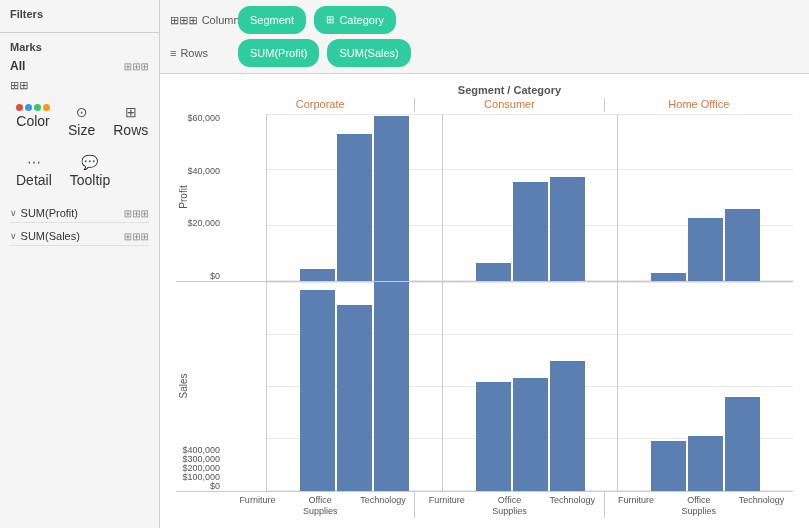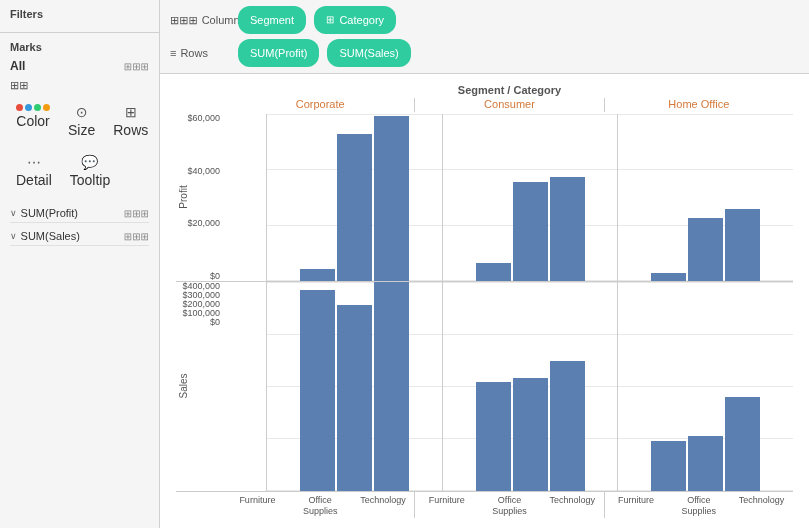--- a/index.html
+++ b/index.html
@@ -463,21 +463,21 @@
                 <div class="bar" style="height:38%;"></div>
                 <div class="bar" style="height:43%;"></div>
               </div>
             </div>
           </div>
         </div>
 
         <div class="chart-row" style="flex:2.5;">
           <div class="y-axis">
             <span style="left:2px; font-size:10px; color:#555; position:absolute; top:50%; transform:translateY(-50%) rotate(180deg); writing-mode:vertical-rl;">Sales</span>
-            <div style="display:flex; flex-direction:column; justify-content:flex-start; height:100%; align-items:flex-end; padding-right:2px; padding-left:14px;">
+            <div style="display:flex; flex-direction:column; justify-content:flex-end; height:100%; align-items:flex-end; padding-right:2px; padding-left:14px;">
               <span class="y-axis-label-text">$400,000</span>
               <span class="y-axis-label-text">$300,000</span>
               <span class="y-axis-label-text">$200,000</span>
               <span class="y-axis-label-text">$100,000</span>
               <span class="y-axis-label-text">$0</span>
             </div>
           </div>
           <div class="bars-area">
             <div class="grid-lines">
               <div class="grid-line"></div>

